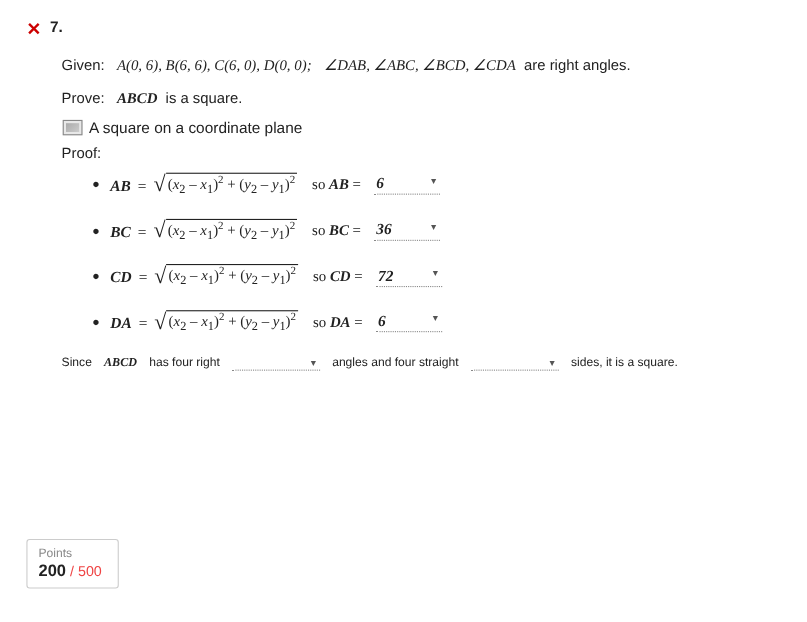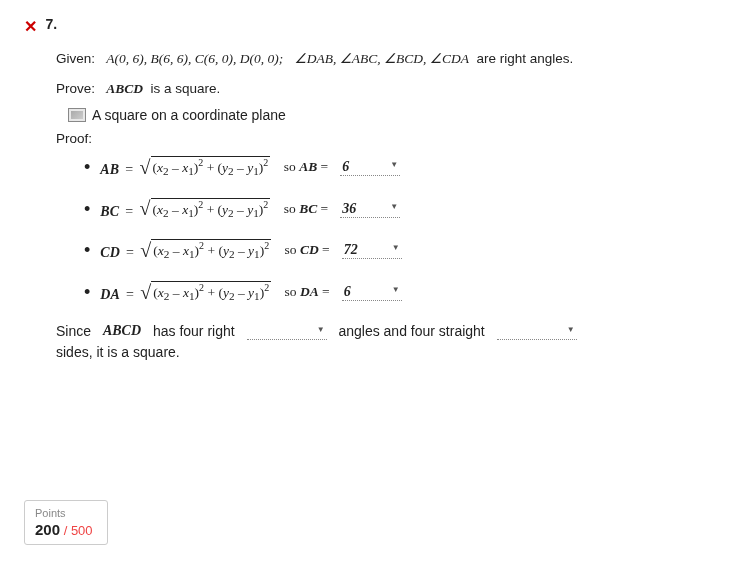--- a/index.html
+++ b/index.html
@@ -47,21 +47,21 @@
     }
     .math-bold-italic {
       font-style: italic;
       font-weight: bold;
       font-family: "Times New Roman", serif;
     }
     .image-placeholder {
       display: flex;
       align-items: center;
       gap: 6px;
-      margin-left: 44px;
+      margin-left: 33px;
       margin-bottom: 8px;
     }
     .image-icon {
       width: 18px;
       height: 14px;
       border: 1.5px solid #888;
       background: #e8e8e8;
       position: relative;
       display: inline-block;
     }
@@ -126,21 +126,21 @@
       font-style: italic;
       font-weight: bold;
       font-size: 14px;
     }
     .since-section {
       margin-left: 32px;
       margin-top: 8px;
       display: flex;
       align-items: flex-start;
       gap: 4px;
-      font-size: 14px;
+      font-size: 11px;
       flex-wrap: wrap;
     }
     .since-dropdown {
       border-bottom: 1.5px dotted #888;
       min-width: 80px;
       display: inline-flex;
       align-items: center;
       position: relative;
       cursor: pointer;
       padding: 0 16px 0 2px;
@@ -148,21 +148,21 @@
     .since-dropdown::after {
       content: '▼';
       font-size: 8px;
       color: #555;
       position: absolute;
       right: 2px;
       top: 2px;
     }
     .points-box {
       position: absolute;
-      bottom: 20px;
+      bottom: 30px;
       left: 24px;
       border: 1px solid #ccc;
       border-radius: 3px;
       padding: 6px 14px 6px 10px;
       font-size: 13px;
     }
     .points-label {
       font-size: 11px;
       color: #888;
       margin-bottom: 2px;

